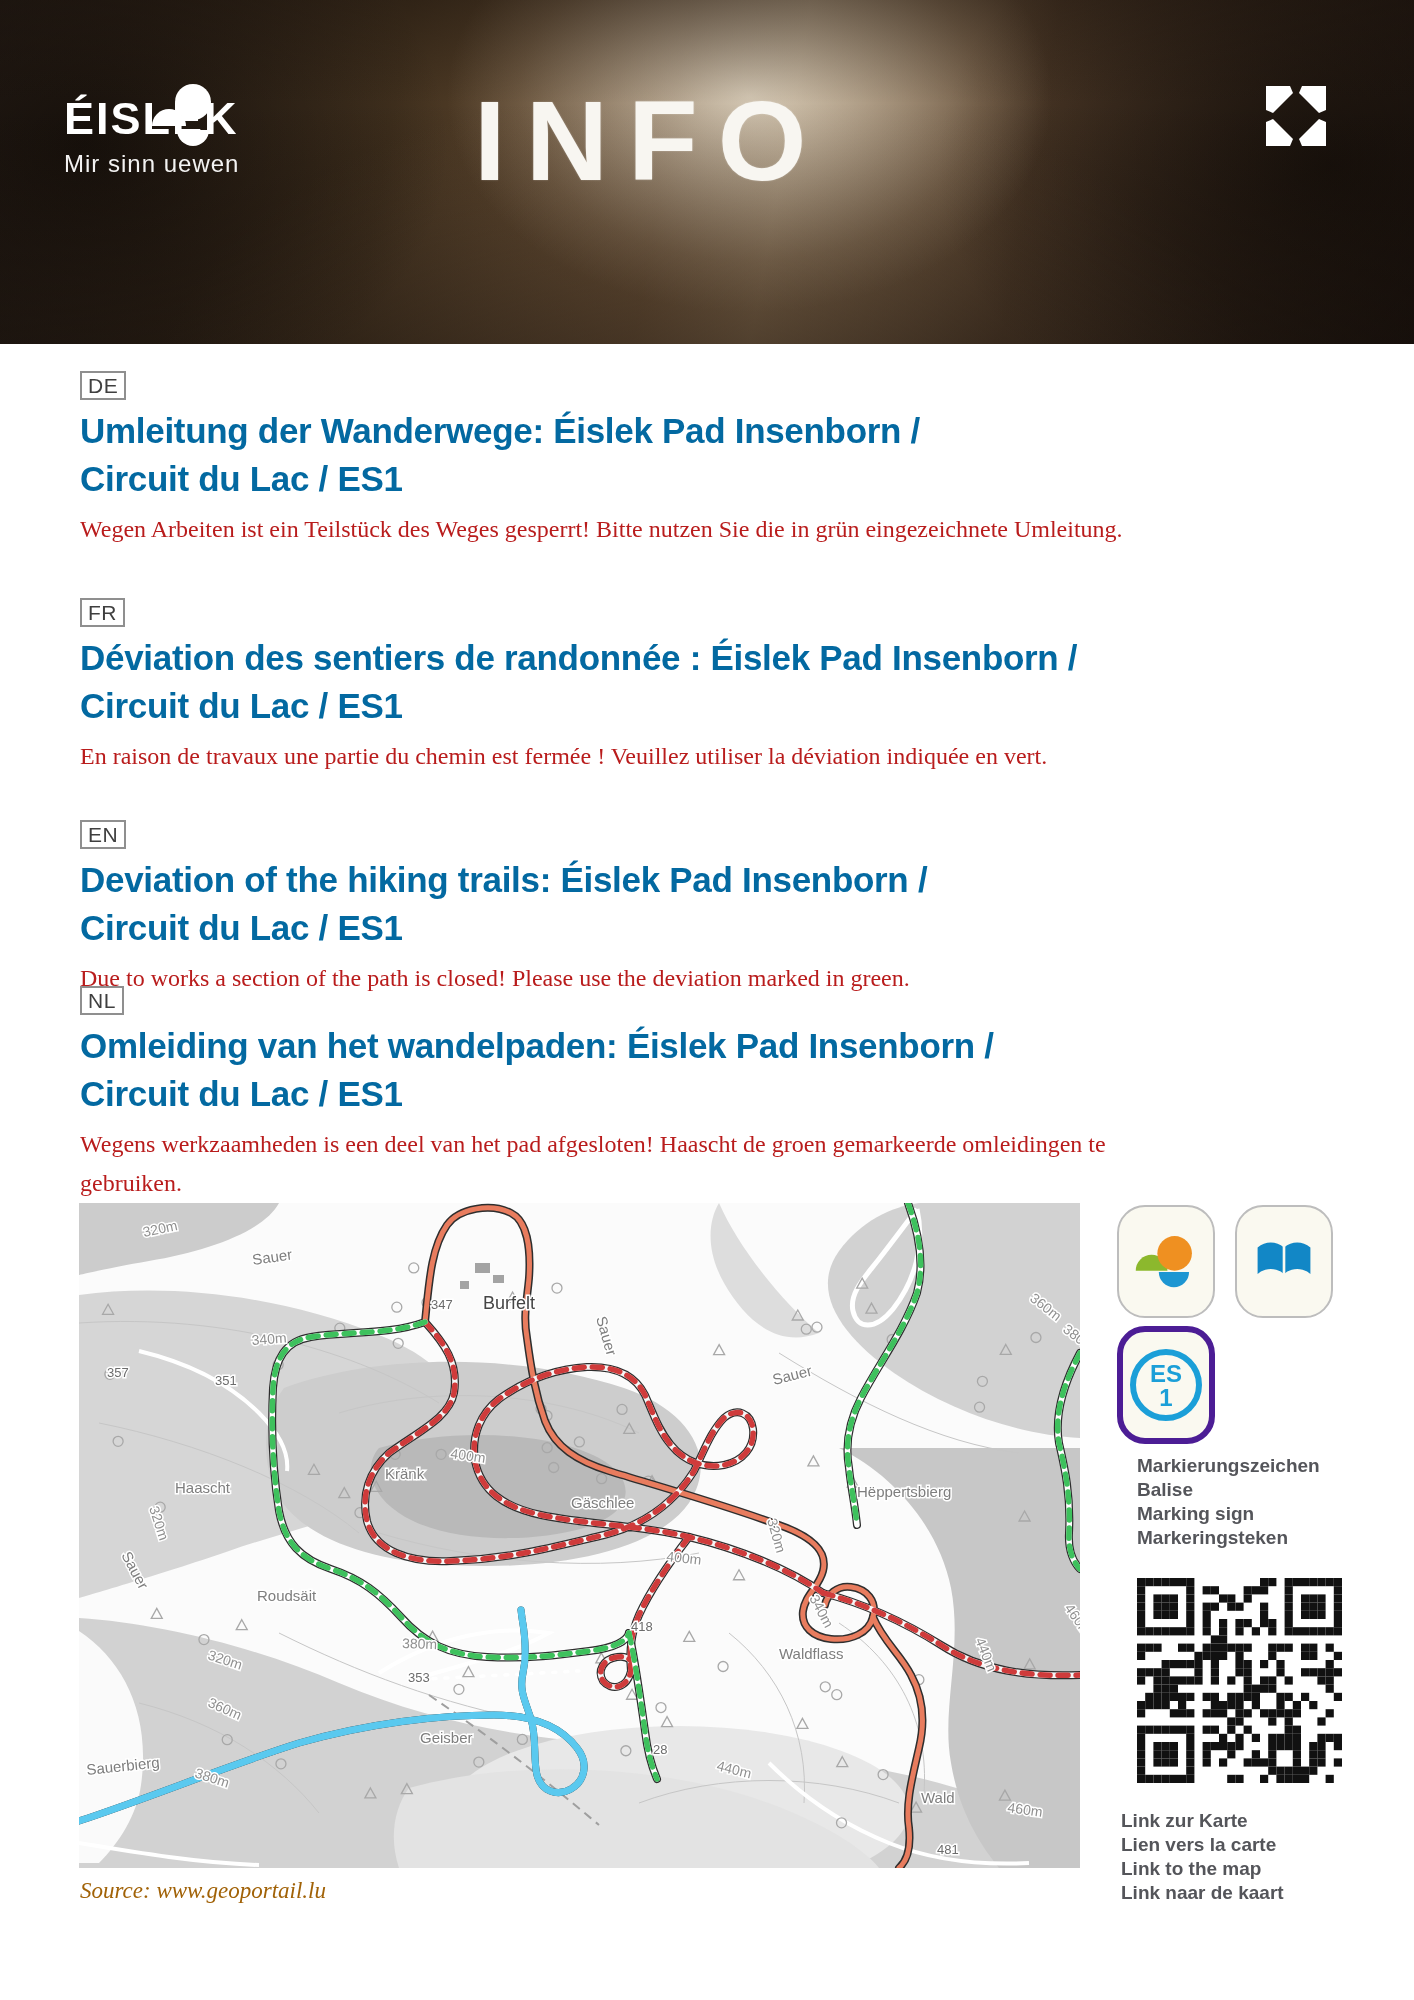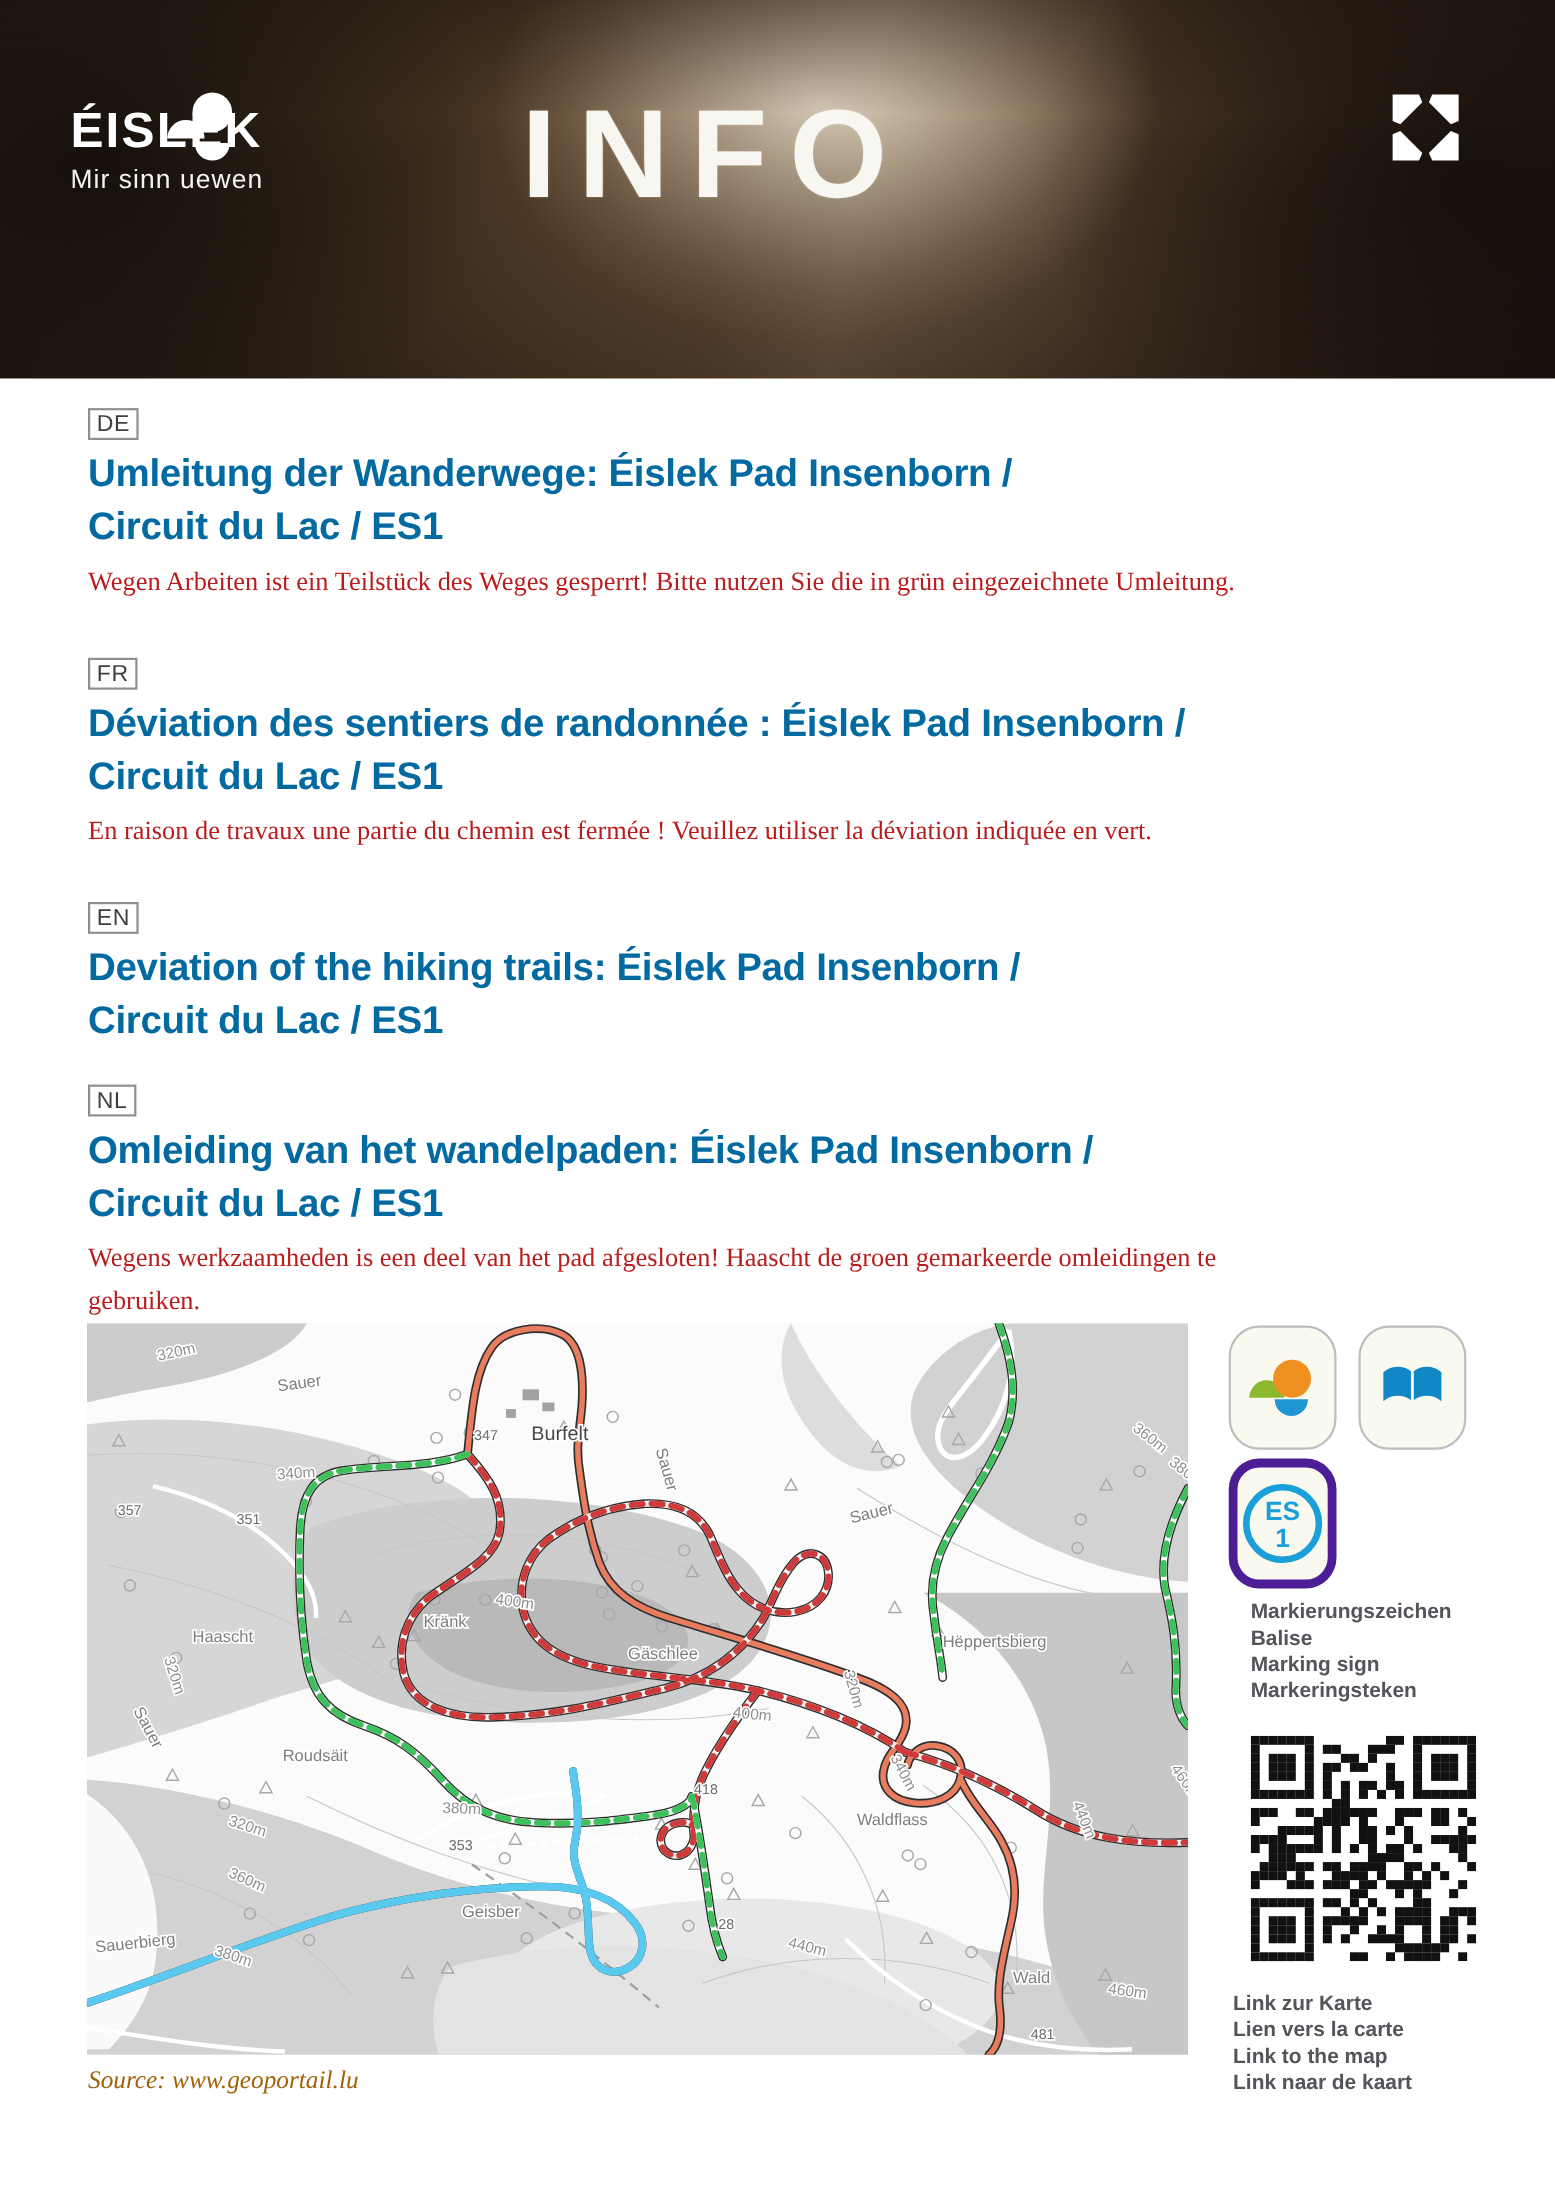--- a/index.html
+++ b/index.html
@@ -37,21 +37,21 @@
   .ml-big{fill:#454545;font-size:18px;paint-order:stroke;stroke:#ffffff;stroke-width:3px;}
   .ml-elev{fill:#909090;font-size:14px;paint-order:stroke;stroke:#ffffff;stroke-width:3px;}
   .ml-spot{fill:#6c6c6c;font-size:13px;paint-order:stroke;stroke:#ffffff;stroke-width:3px;}
   .source-line{position:absolute;left:80px;top:1878px;font-family:"Liberation Serif",serif;
       font-style:italic;font-size:23px;color:#a16207;}
   
   .sidecol{position:absolute;left:1117px;top:1205px;width:250px;}
   .badge-row{display:flex;gap:20px;}
   .app-badge{width:98px;height:113px;background:#faf9f0;border:2px solid #bdbdbd;border-radius:28px;
       display:flex;align-items:center;justify-content:center;box-sizing:border-box;}
-  .es-badge{margin-top:8px;width:98px;height:118px;background:#faf9f0;border:8px solid #4c1d95;border-radius:28px;
+  .es-badge{margin-top:8px;width:98px;height:118px;background:#faf9f0;border:6px solid #4c1d95;border-radius:28px;
       display:flex;align-items:center;justify-content:center;box-sizing:border-box;}
   .marking-text{margin:10px 0 0 20px;font-size:19px;font-weight:700;color:#54555a;line-height:24px;}
   .qr{margin:28px 0 0 20px;width:205px;height:205px;background:#fff;}
   .link-text{margin:22px 0 0 4px;font-size:19px;font-weight:700;color:#54555a;line-height:24px;}
 </style>
 </head>
 <body>
 
 <div id="page">
 
@@ -93,20 +93,21 @@
     </div>
     <div class="sec-body">En raison de travaux une partie du chemin est fermée ! Veuillez utiliser la déviation indiquée en vert.</div>
   </div>
 
   <div class="lang-section" style="top:820px">
     <span class="lang-badge">EN</span>
     <div class="sec-title">
       <div>Deviation of the hiking trails: Éislek Pad Insenborn /</div>
       <div>Circuit du Lac / ES1</div>
     </div>
+    <div class="sec-body">Due to works a section of the path is closed! Please use the deviation marked in green.</div>
   </div>
 
   <div class="lang-section" style="top:986px">
     <span class="lang-badge">NL</span>
     <div class="sec-title">
       <div>Omleiding van het wandelpaden: Éislek Pad Insenborn /</div>
       <div>Circuit du Lac / ES1</div>
     </div>
     <div class="sec-body">Wegens werkzaamheden is een deel van het pad afgesloten! Haascht de groen gemarkeerde omleidingen te gebruiken.</div>
   </div>

